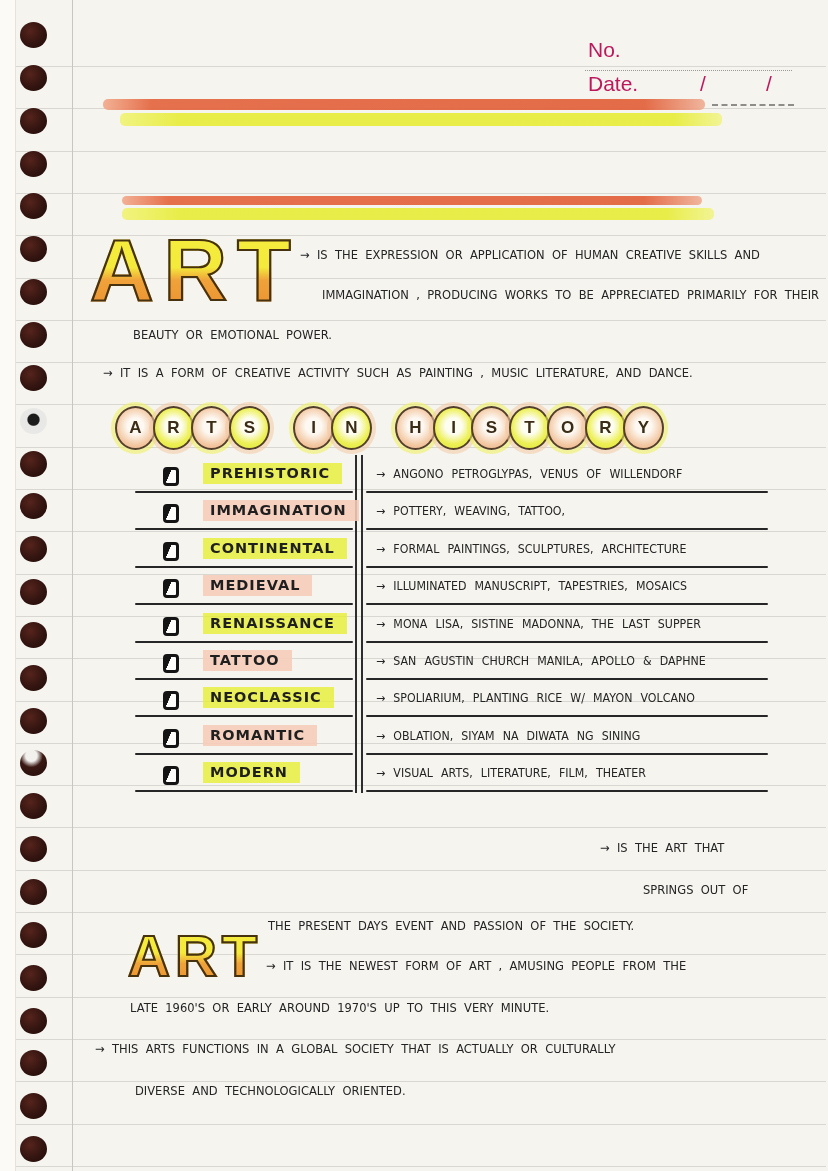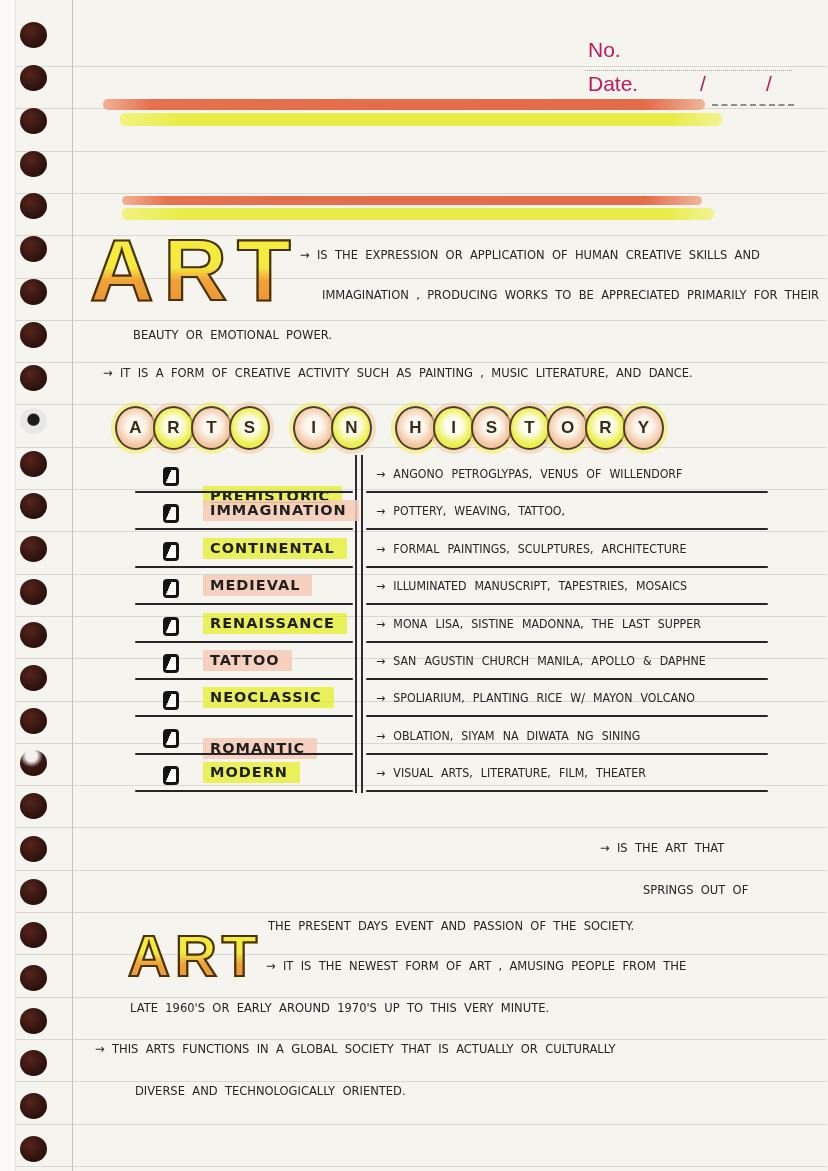--- a/index.html
+++ b/index.html
@@ -148,21 +148,21 @@
       <span class="lc yellow">T</span>
       <span class="lc peach">O</span>
       <span class="lc yellow">R</span>
       <span class="lc peach">Y</span>
     </div>
 
   <div id="history-table">
     <div class="divider" style="left:355px;"></div>
     <div class="divider" style="left:361px;"></div>
   <div class="bullet" style="left: 163px; top: 467px;"></div>
-      <div class="row-label hl-yellow" style="left: 203px; top: 486px; text-decoration: underline;">PREHISTORIC</div>
+      <div class="row-label hl-yellow" style="left: 203px; top: 463px;">PREHISTORIC</div>
       <div class="hw row-desc" style="left: 376px; top: 467px;">→ ANGONO PETROGLYPAS, VENUS OF WILLENDORF</div>
       <div class="uline" style="left: 135px; top: 491px; width: 218px;"></div>
       <div class="uline" style="left: 366px; top: 491px; width: 402px;"></div>
       <div class="bullet" style="left: 163px; top: 504.4px;"></div>
       <div class="row-label hl-peach" style="left: 203px; top: 500.4px;">IMMAGINATION</div>
       <div class="hw row-desc" style="left: 376px; top: 504.4px;">→ POTTERY, WEAVING, TATTOO,</div>
       <div class="uline" style="left: 135px; top: 528.4px; width: 218px;"></div>
       <div class="uline" style="left: 366px; top: 528.4px; width: 402px;"></div>
       <div class="bullet" style="left: 163px; top: 541.8px;"></div>
       <div class="row-label hl-yellow" style="left: 203px; top: 537.8px;">CONTINENTAL</div>
@@ -183,21 +183,21 @@
       <div class="row-label hl-peach" style="left: 203px; top: 650px;">TATTOO</div>
       <div class="hw row-desc" style="left: 376px; top: 654px;">→ SAN AGUSTIN CHURCH MANILA, APOLLO &amp; DAPHNE</div>
       <div class="uline" style="left: 135px; top: 678px; width: 218px;"></div>
       <div class="uline" style="left: 366px; top: 678px; width: 402px;"></div>
       <div class="bullet" style="left: 163px; top: 691.4px;"></div>
       <div class="row-label hl-yellow" style="left: 203px; top: 687.4px;">NEOCLASSIC</div>
       <div class="hw row-desc" style="left: 376px; top: 691.4px;">→ SPOLIARIUM, PLANTING RICE W/ MAYON VOLCANO</div>
       <div class="uline" style="left: 135px; top: 715.4px; width: 218px;"></div>
       <div class="uline" style="left: 366px; top: 715.4px; width: 402px;"></div>
       <div class="bullet" style="left: 163px; top: 728.8px;"></div>
-      <div class="row-label hl-peach" style="left: 203px; top: 724.8px; margin-top: 13px;">ROMANTIC</div>
+      <div class="row-label hl-peach" style="left: 203px; top: 724.8px;">ROMANTIC</div>
       <div class="hw row-desc" style="left: 376px; top: 728.8px;">→ OBLATION, SIYAM NA DIWATA NG SINING</div>
       <div class="uline" style="left: 135px; top: 752.8px; width: 218px;"></div>
       <div class="uline" style="left: 366px; top: 752.8px; width: 402px;"></div>
       <div class="bullet" style="left: 163px; top: 766.2px;"></div>
       <div class="row-label hl-yellow" style="left: 203px; top: 762.2px;">MODERN</div>
       <div class="hw row-desc" style="left: 376px; top: 766.2px;">→ VISUAL ARTS, LITERATURE, FILM, THEATER</div>
       <div class="uline" style="left: 135px; top: 790.2px; width: 218px;"></div>
       <div class="uline" style="left: 366px; top: 790.2px; width: 402px;"></div>
     </div>
 

